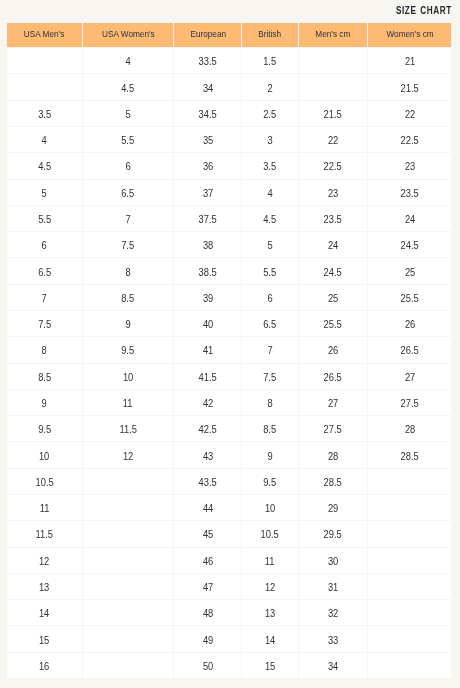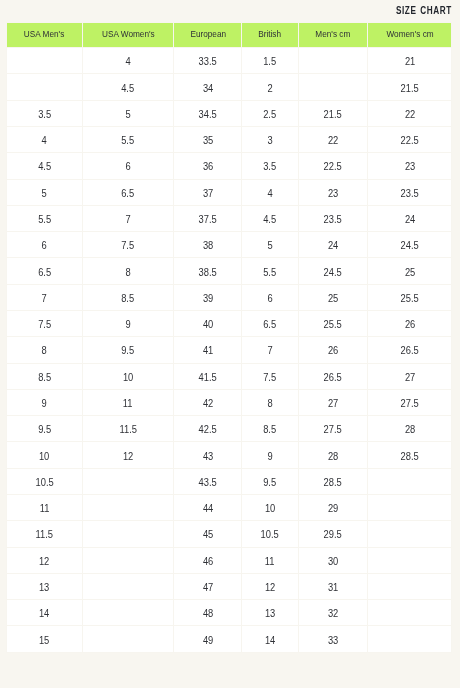--- a/index.html
+++ b/index.html
@@ -1,20 +1,20 @@
 <!DOCTYPE html>
 <html><head>
 <meta charset="utf-8">
 <style>
   html,body{margin:0;padding:0;}
   body{width:460px;height:688px;background:#F8F6F0;font-family:"Liberation Sans",sans-serif;overflow:hidden;}
   .title{text-align:right;color:#22252c;line-height:1;position:absolute;left:0;right:0;top:0.5px;}
   .title span{display:inline-block;font-size:10.5px;font-weight:bold;letter-spacing:0.75px;word-spacing:1.3px;transform:scaleX(0.78);line-height:10.5px;}
   table{border-collapse:collapse;width:445px;table-layout:fixed;position:absolute;left:6px;top:22px;}
-  th{background:#bef264;height:24.2px;padding:0;border:0.5px solid #F7F5EF;font-weight:normal;}
+  th{background:#fdba74;height:24.2px;padding:0;border:0.5px solid #F7F5EF;font-weight:normal;}
   td{background:#fff;height:25.29px;padding:0;text-align:center;border:0.5px solid #F7F5EF;}
   th span,td span{display:block;color:#2f3136;}
   th span{font-size:9.8px;transform:scaleX(0.84) translateY(-0.8px);line-height:9.8px;}
   td span{font-size:11px;transform:scaleX(0.85) translateY(1px);line-height:11px;}
   th,td{vertical-align:middle;}
   .cellbox{display:flex;align-items:center;justify-content:center;}
   th .cellbox{height:24.2px;} td .cellbox{height:25.29px;}
   col.c0{width:76px}col.c1{width:91.2px}col.c2{width:68.3px}col.c3{width:56.2px}col.c4{width:69.7px}col.c5{width:83.6px}
 </style>
 </head>
@@ -794,14 +794,46 @@
           <div class="cellbox">
             <span>33</span>
           </div>
         </td>
         <td class="c5">
           <div class="cellbox">
             <span></span>
           </div>
         </td>
       </tr>
+      <tr>
+        <td class="c0">
+          <div class="cellbox">
+            <span>16</span>
+          </div>
+        </td>
+        <td class="c1">
+          <div class="cellbox">
+            <span></span>
+          </div>
+        </td>
+        <td class="c2">
+          <div class="cellbox">
+            <span>50</span>
+          </div>
+        </td>
+        <td class="c3">
+          <div class="cellbox">
+            <span>15</span>
+          </div>
+        </td>
+        <td class="c4">
+          <div class="cellbox">
+            <span>34</span>
+          </div>
+        </td>
+        <td class="c5">
+          <div class="cellbox">
+            <span></span>
+          </div>
+        </td>
+      </tr>
   </tbody>
 </table>
 
 </body></html>

